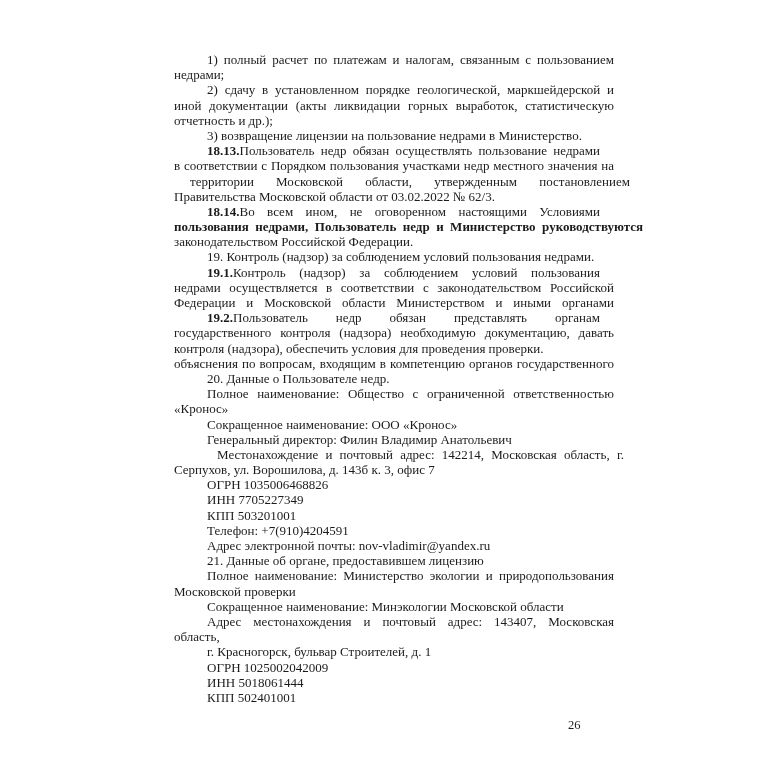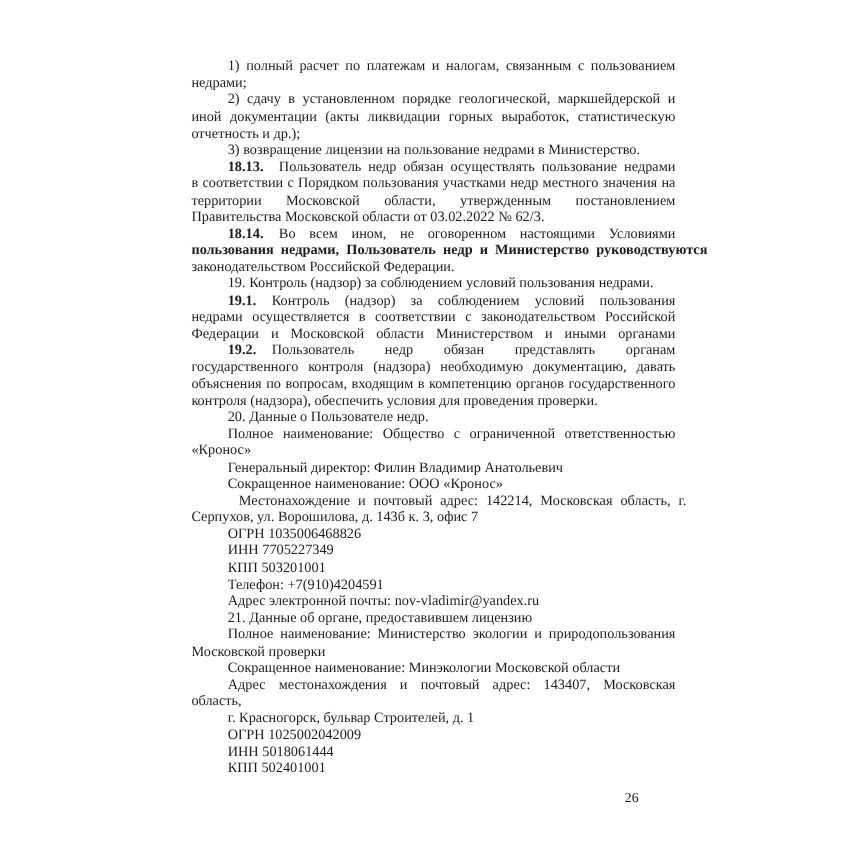--- a/index.html
+++ b/index.html
@@ -29,21 +29,20 @@
     line-height: 15.2px;
     font-size: 13px;
     box-sizing: border-box;
     overflow: visible;
   }
   .line.ind {
     padding-left: 33px;
   }
   .pn {
     font-weight: bold;
-    margin-right: 14px;
   }
   .page-number {
     position: absolute;
     left: 568px;
     top: 718px;
     font-size: 12.5px;
     line-height: 15px;
   }
 </style>
 </head>
@@ -52,38 +51,38 @@
 <div class="page">
   <div class="text-column">
       <div class="line ind"><span class="inner"><span class="t" style="word-spacing: 2.71354px;">1) полный расчет по платежам и налогам, связанным с пользованием</span></span></div>
       <div class="line"><span class="inner"><span class="t">недрами;</span></span></div>
       <div class="line ind"><span class="inner"><span class="t" style="word-spacing: 3.54911px;">2) сдачу в установленном порядке геологической, маркшейдерской и</span></span></div>
       <div class="line"><span class="inner"><span class="t" style="word-spacing: 4.4401px;">иной документации (акты ликвидации горных выработок, статистическую</span></span></div>
       <div class="line"><span class="inner"><span class="t">отчетность и др.);</span></span></div>
       <div class="line ind"><span class="inner"><span class="t">3) возвращение лицензии на пользование недрами в Министерство.</span></span></div>
       <div class="line ind"><span class="inner"><b class="pn">18.13.</b><span class="t" style="word-spacing: 3.03125px;">Пользователь недр обязан осуществлять пользование недрами</span></span></div>
       <div class="line"><span class="inner"><span class="t" style="word-spacing: 0.595486px;">в соответствии с Порядком пользования участками недр местного значения на</span></span></div>
-      <div class="line"><span class="inner"><span class="t" style="word-spacing: 19.0039px;">территории Московской области, утвержденным постановлением</span></span></div>
+      <div class="line"><span class="inner"><span class="t" style="word-spacing: 19.0039px; margin-left: 16px;">территории Московской области, утвержденным постановлением</span></span></div>
       <div class="line"><span class="inner"><span class="t">Правительства Московской области от 03.02.2022 № 62/3.</span></span></div>
       <div class="line ind"><span class="inner"><b class="pn">18.14.</b><span class="t" style="word-spacing: 9.20052px;">Во всем ином, не оговоренном настоящими Условиями</span></span></div>
       <div class="line"><span class="inner"><span class="t" style="word-spacing: 3.23958px; font-weight: bold;">пользования недрами, Пользователь недр и Министерство руководствуются</span></span></div>
       <div class="line"><span class="inner"><span class="t">законодательством Российской Федерации.</span></span></div>
       <div class="line ind"><span class="inner"><span class="t">19. Контроль (надзор) за соблюдением условий пользования недрами.</span></span></div>
       <div class="line ind"><span class="inner"><b class="pn">19.1.</b><span class="t" style="word-spacing: 10.4906px;">Контроль (надзор) за соблюдением условий пользования</span></span></div>
       <div class="line"><span class="inner"><span class="t" style="word-spacing: 5.35417px;">недрами осуществляется в соответствии с законодательством Российской</span></span></div>
       <div class="line"><span class="inner"><span class="t" style="word-spacing: 7.65402px;">Федерации и Московской области Министерством и иными органами</span></span></div>
       <div class="line ind"><span class="inner"><b class="pn">19.2.</b><span class="t" style="word-spacing: 24.6445px;">Пользователь недр обязан представлять органам</span></span></div>
       <div class="line"><span class="inner"><span class="t" style="word-spacing: 5.68125px;">государственного контроля (надзора) необходимую документацию, давать</span></span></div>
+      <div class="line"><span class="inner"><span class="t">контроля (надзора), обеспечить условия для проведения проверки.</span></span></div>
       <div class="line"><span class="inner"><span class="t" style="word-spacing: 0.84375px;">объяснения по вопросам, входящим в компетенцию органов государственного</span></span></div>
-      <div class="line"><span class="inner"><span class="t">контроля (надзора), обеспечить условия для проведения проверки.</span></span></div>
       <div class="line ind"><span class="inner"><span class="t">20. Данные о Пользователе недр.</span></span></div>
       <div class="line ind"><span class="inner"><span class="t" style="word-spacing: 5.32188px;">Полное наименование: Общество с ограниченной ответственностью</span></span></div>
       <div class="line"><span class="inner"><span class="t">«Кронос»</span></span></div>
+      <div class="line ind"><span class="inner"><span class="t">Сокращенное наименование: ООО «Кронос»</span></span></div>
       <div class="line ind"><span class="inner"><span class="t">Генеральный директор: Филин Владимир Анатольевич</span></span></div>
-      <div class="line ind"><span class="inner"><span class="t">Сокращенное наименование: ООО «Кронос»</span></span></div>
       <div class="line ind"><span class="inner"><span class="t" style="word-spacing: 3.92634px; margin-left: 10px;">Местонахождение и почтовый адрес: 142214, Московская область, г.</span></span></div>
       <div class="line"><span class="inner"><span class="t">Серпухов, ул. Ворошилова, д. 143б к. 3, офис 7</span></span></div>
       <div class="line ind"><span class="inner"><span class="t">ОГРН 1035006468826</span></span></div>
       <div class="line ind"><span class="inner"><span class="t">ИНН 7705227349</span></span></div>
       <div class="line ind"><span class="inner"><span class="t">КПП 503201001</span></span></div>
       <div class="line ind"><span class="inner"><span class="t">Телефон: +7(910)4204591</span></span></div>
       <div class="line ind"><span class="inner"><span class="t">Адрес электронной почты: nov-vladimir@yandex.ru</span></span></div>
       <div class="line ind"><span class="inner"><span class="t">21. Данные об органе, предоставившем лицензию</span></span></div>
       <div class="line ind"><span class="inner"><span class="t" style="word-spacing: 3.00625px;">Полное наименование: Министерство экологии и природопользования</span></span></div>
       <div class="line"><span class="inner"><span class="t">Московской проверки</span></span></div>

